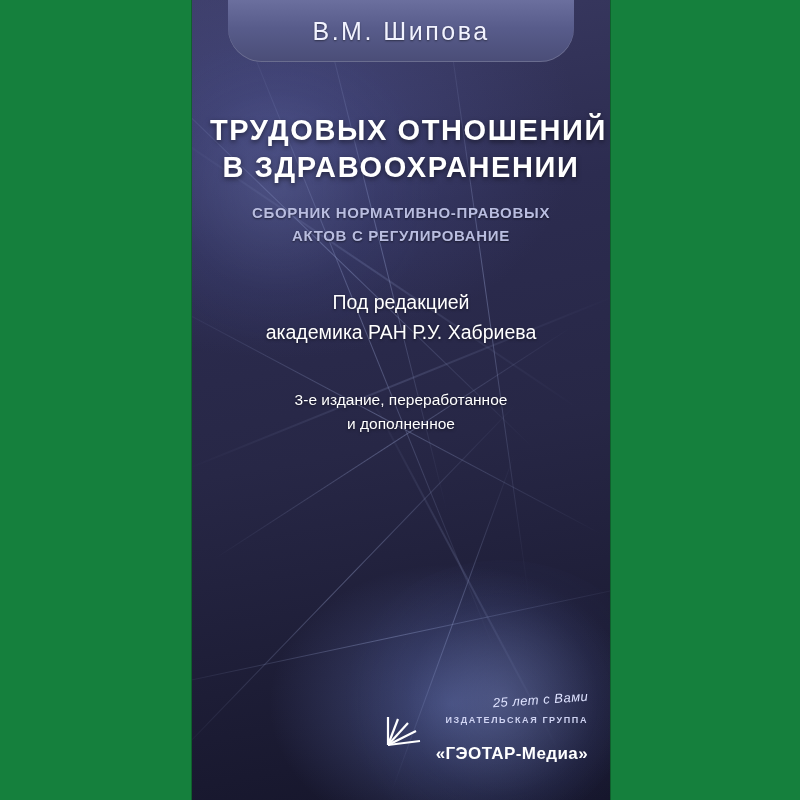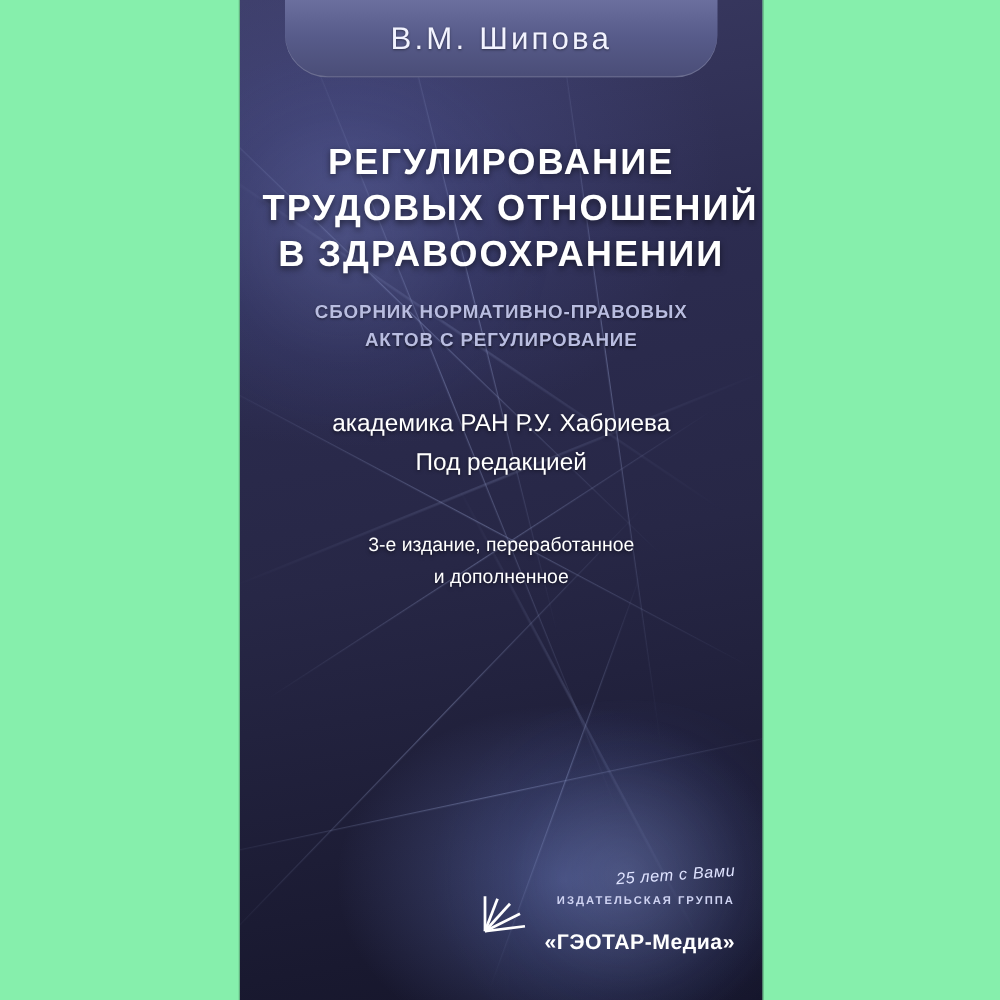--- a/index.html
+++ b/index.html
@@ -10,21 +10,21 @@
   body {
     width: 800px;
     height: 800px;
     font-family: "Liberation Sans", sans-serif;
     overflow: hidden;
   }
   .page {
     position: relative;
     width: 800px;
     height: 800px;
-    background: #86efac;
+    background: #15803d;
   }
   
   .cover {
     position: absolute;
     left: 192px;
     top: 0px;
     width: 418px;
     height: 800px;
     background:
       radial-gradient(ellipse 260px 200px at 62% 88%, rgba(120,140,220,0.40) 0%, rgba(40,40,90,0.0) 70%),
@@ -184,32 +184,31 @@
       <div class="beam" style="left:200px; top:790px; width:360px; transform:rotate(-70deg);"></div>
       <div class="glow" style="left:150px; top:560px; width:320px; height:280px;"></div>
       <div class="glow" style="left:-80px; top:40px; width:330px; height:300px; opacity:0.7;"></div>
     </div>
 
     <div class="author-band">
       <div class="author-name">В.М. Шипова</div>
     </div>
 
     <div class="title-block">
-      <div class="title-line">РЕГУЛИРОВАНИЕ</div>
       <div class="title-line">ТРУДОВЫХ ОТНОШЕНИЙ</div>
       <div class="title-line">В ЗДРАВООХРАНЕНИИ</div>
 
       <div class="subtitle">
         <div>СБОРНИК НОРМАТИВНО-ПРАВОВЫХ</div>
         <div>АКТОВ С РЕГУЛИРОВАНИЕ</div>
       </div>
 
       <div class="editor">
+        <div>Под редакцией</div>
         <div>академика РАН Р.У. Хабриева</div>
-        <div>Под редакцией</div>
       </div>
 
       <div class="edition">
         <div>3-е издание, переработанное</div>
         <div>и дополненное</div>
       </div>
     </div>
 
     <div class="publisher">
       <div class="pub-row">

